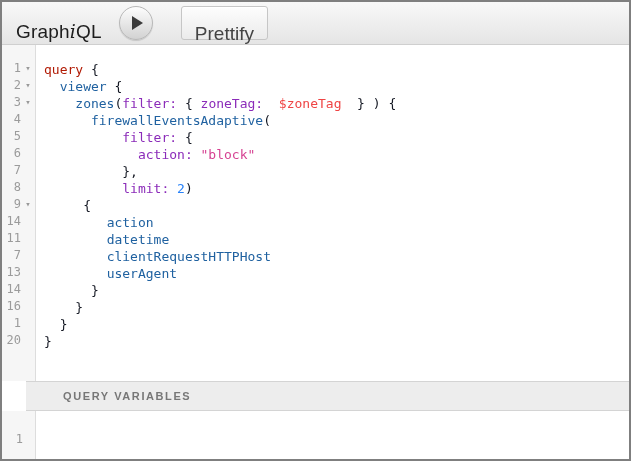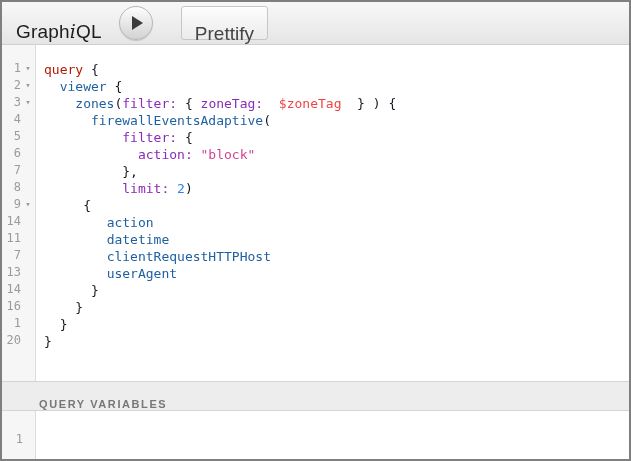--- a/index.html
+++ b/index.html
@@ -93,23 +93,24 @@
   .tok-str  { color: #D64292; }
   .tok-num  { color: #2882F9; }
   .tok-p    { color: #141823; }
 
   
   .varbar {
     flex: 0 0 30px;
     background: #ededed;
     border-top: 1px solid #d4d4d4;
     border-bottom: 1px solid #d4d4d4;
-    display: flex; align-items: flex-end;
+    display: flex; align-items: center;
     padding-left: 37px;
     cursor: row-resize;
+    margin-left: 24px;
   }
   .varbar-title {
     font-size: 11px; font-weight: bold;
     letter-spacing: 1.6px; color: #777;
   }
   .vareditor {
     flex: 0 0 48px;
     display: flex;
     background: #fff;
     font-family: "DejaVu Sans Mono", monospace;

